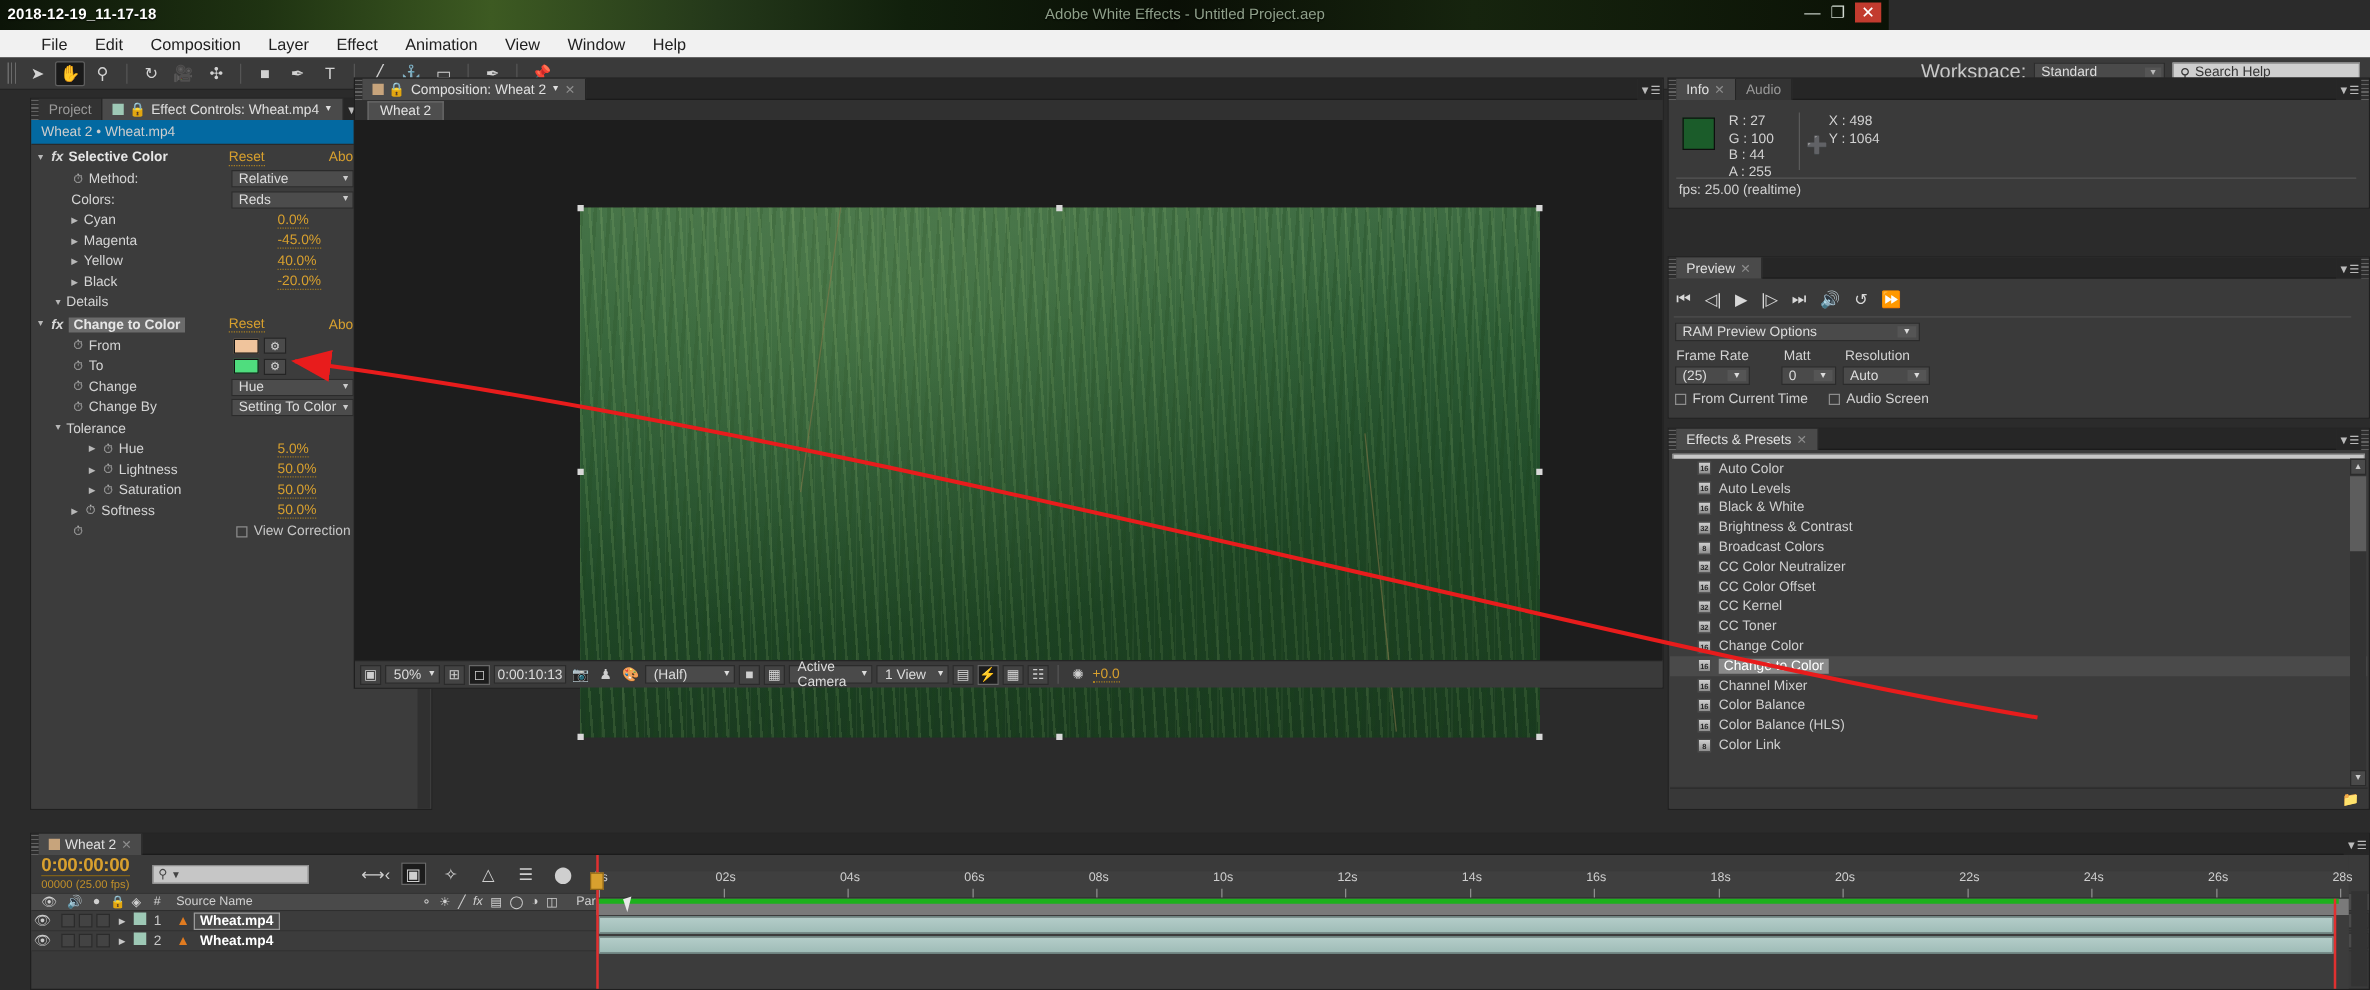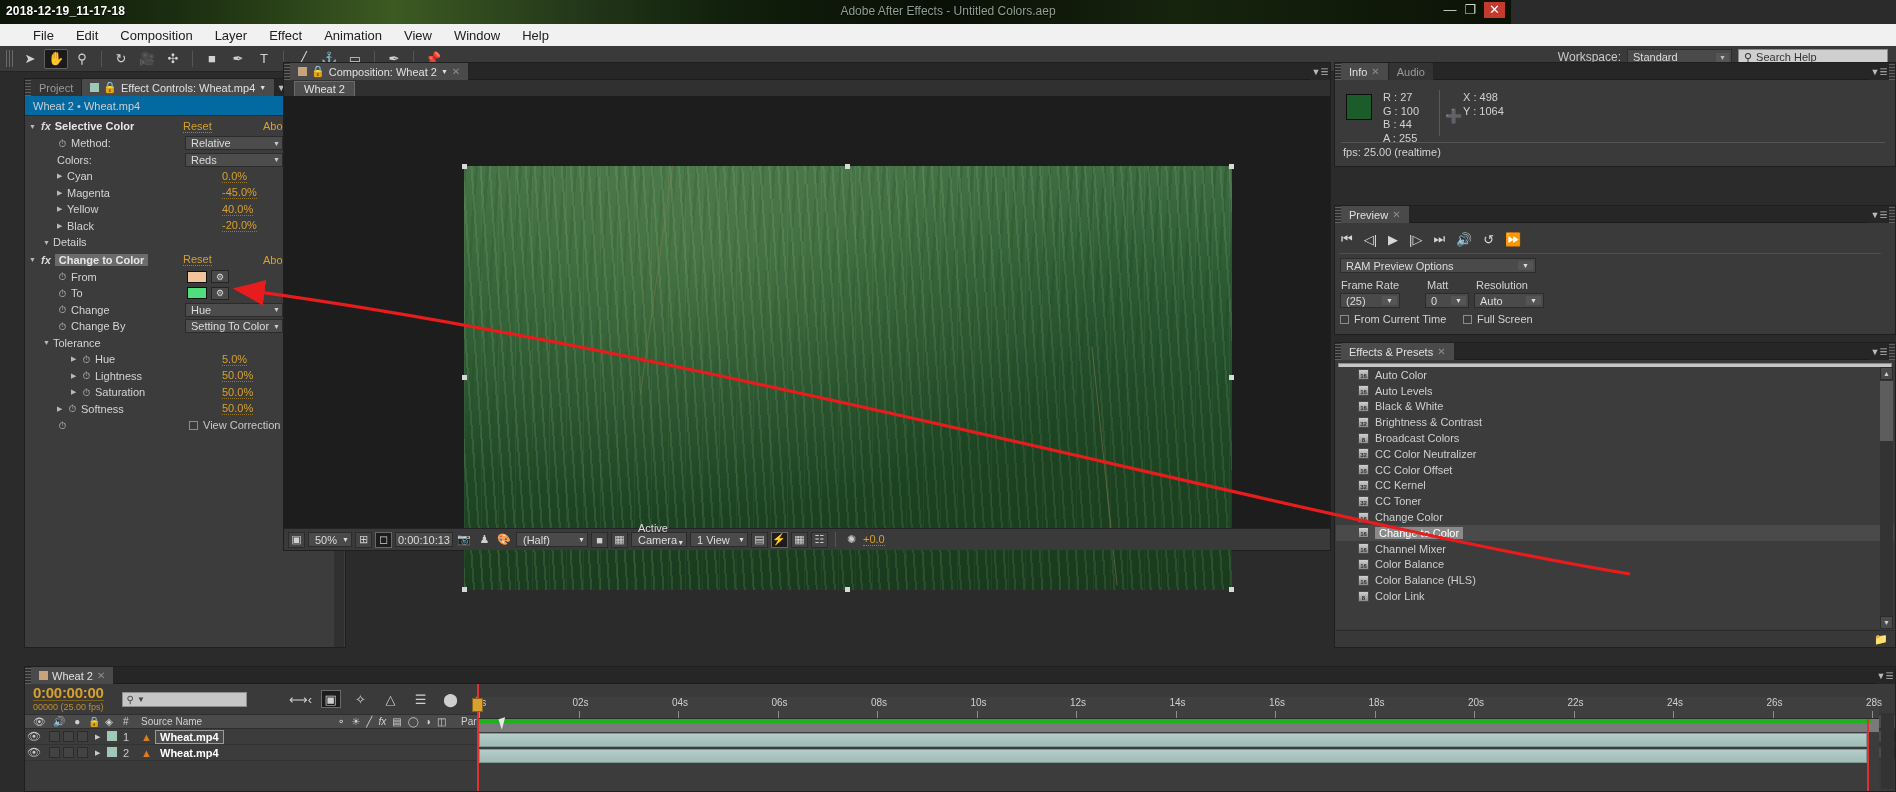--- a/index.html
+++ b/index.html
@@ -27,21 +27,21 @@
   
   .toolbar { position:absolute; left:0; top:46px; width:1896px; height:26px;
     background:#3a3a3a; border-bottom:1px solid #232323; display:flex; align-items:center; }
   .grip { width:7px; height:17px; margin:0 4px 0 6px;
     background:repeating-linear-gradient(90deg,#6a6a6a 0 1px,transparent 1px 3px); }
   .tool { width:24px; height:20px; margin:0 1px; display:flex; align-items:center; justify-content:center;
     color:#d2d2d2; font-size:13px; border-radius:2px; }
   .tool.active { background:#1a1a1a; border:1px solid #606060; }
   .tsep { width:1px; height:16px; background:#555; margin:0 6px; }
   .tb-right { position:absolute; right:8px; top:3px; display:flex; align-items:center; gap:6px; }
-  .tb-right .lbl { color:#c9c9c9; font-size:12px; }
+  .tb-right .lbl { color:#c9c9c9; font-size:16px; }
   .ws-select { width:105px; height:16px; background:#4a4a4a; border:1px solid #2c2c2c;
     display:flex; align-items:center; justify-content:space-between; padding:0 2px 0 5px; font-size:11px; color:#ddd; }
   .ws-select .arw { font-size:7px; color:#bbb; background:#555; padding:1px 3px; }
   .help-search { width:150px; height:16px; background:#cfcfcf; border:1px solid #8a8a8a;
     display:flex; align-items:center; gap:4px; padding-left:5px; color:#333; font-size:11px; }
 
   
   .panel { position:absolute; background:#3a3a3a; border:1px solid #1f1f1f; }
   .ptabs { height:17px; background:#2f2f2f; display:flex; align-items:stretch; }
   .ptab { display:flex; align-items:center; gap:4px; padding:0 8px; font-size:11px;
@@ -180,21 +180,21 @@
   
   .arrow-svg { position:absolute; left:0; top:0; width:1896px; height:792px; pointer-events:none; }
 </style>
 </head>
 <body>
 
 <div class="app">
 
   <div class="desktop-bg">
     <div class="shot-label">2018-12-19_11-17-18</div>
-    <div class="win-title">Adobe After Effects - Untitled Colors.aep</div>
+    <div class="win-title">Adobe White Effects - Untitled Project.aep</div>
     <div class="win-btns">
       <span>—</span>
       <span>❐</span>
       <span class="win-close">✕</span>
     </div>
   </div>
 
   <div class="menubar" id="menubar">
       <div class="mi">File</div>
       <div class="mi">Edit</div>
@@ -444,21 +444,21 @@
       <div class="ct-val" style="width:58px;justify-content:center;">0:00:10:13</div>
       <div class="ct flat">📷</div>
       <div class="ct flat">♟</div>
       <div class="ct flat">🎨</div>
       <div class="ct-dd" style="width:72px;">
         <span>(Half)</span>
         <span style="font-size:7px;">▼</span>
       </div>
       <div class="ct">■</div>
       <div class="ct">▦</div>
-      <div class="ct-dd" style="width:56px;align-items:flex-end;">
+      <div class="ct-dd" style="width:67px;">
         <span>Active Camera</span>
         <span style="font-size:7px;">▼</span>
       </div>
       <div class="ct-dd" style="width:58px;">
         <span>1 View</span>
         <span style="font-size:7px;">▼</span>
       </div>
       <div class="ct">▤</div>
       <div class="ct active">⚡</div>
       <div class="ct">▦</div>
@@ -549,21 +549,21 @@
       <div class="pv-dd" style="left:139px;top:70px;width:70px;">
         <span>Auto</span>
         <span style="font-size:7px;background:#555;padding:1px 4px;">▼</span>
       </div>
       <div class="pv-chk" style="left:5px;top:90px;">
         <span class="chk"></span>
         <span>From Current Time</span>
       </div>
       <div class="pv-chk" style="left:128px;top:90px;">
         <span class="chk"></span>
-        <span>Full Screen</span>
+        <span>Audio Screen</span>
       </div>
     </div>
   </div>
 
   <div class="panel" id="fxpresets" style="left:1334px;top:342px;width:562px;height:306px;">
     <div class="ptabs">
       <div class="vgrip"></div>
       <div class="ptab sel">
         <span>Effects &amp; Presets</span>
         <span class="x">✕</span>

